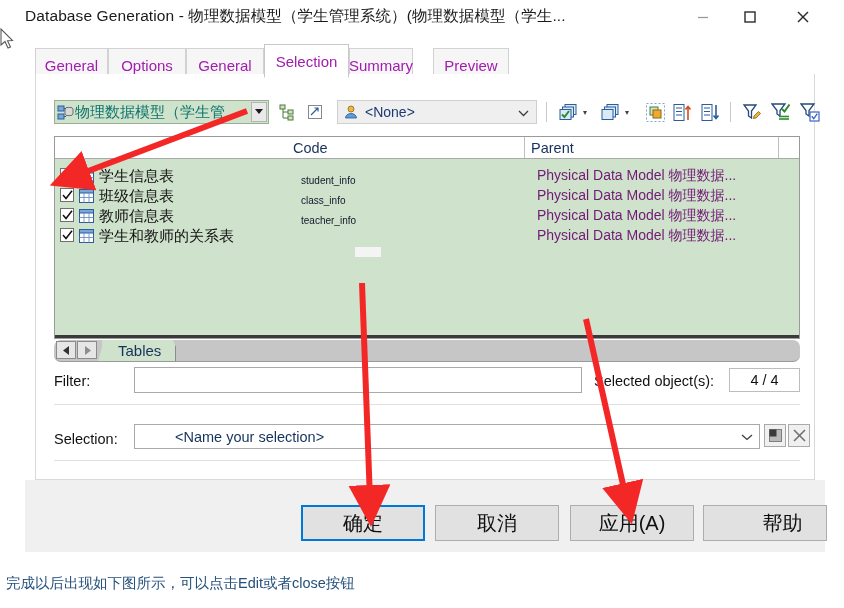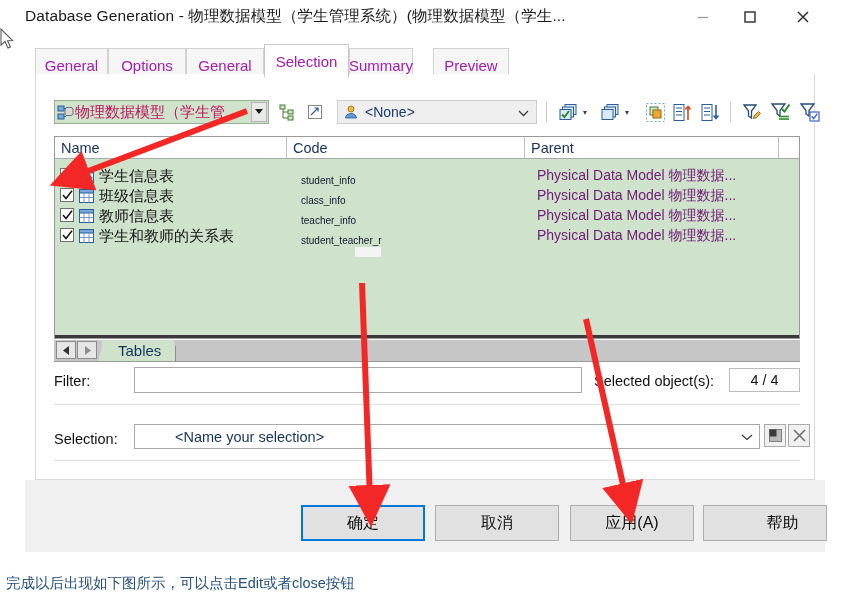--- a/index.html
+++ b/index.html
@@ -67,21 +67,21 @@
   .toolbar{
     position:absolute;left:18px;top:26px;width:746px;height:26px;
   }
   .model-combo{
     position:absolute;left:0;top:0;width:215px;height:24px;
     background:#cfe2cb;border:1px solid #9ab096;box-sizing:border-box;
     display:flex;align-items:center;
   }
   .model-combo .mc-icon{margin-left:2px;margin-right:1px;display:flex;align-items:center;}
   .model-combo .mc-text{
-    font-size:15px;color:#be185d;white-space:nowrap;overflow:hidden;
+    font-size:15px;color:#0f766e;white-space:nowrap;overflow:hidden;
     max-width:175px;
   }
   .model-combo .mc-arrow{
     position:absolute;right:1px;top:1px;width:16px;height:20px;
     background:#e9e9e9;border:1px solid #b4b4b4;box-sizing:border-box;
     display:flex;align-items:center;justify-content:center;
   }
   .tb-icon{
     position:absolute;top:1px;width:22px;height:22px;
     display:flex;align-items:center;justify-content:center;
@@ -142,21 +142,21 @@
     position:absolute;left:482px;top:0;width:260px;height:20px;
     display:flex;align-items:center;font-size:14px;color:#701a75;white-space:nowrap;
   }
   .list-bottombar{
     position:absolute;left:0;bottom:0;width:100%;height:3px;background:#3a3a3a;
   }
 
   
   .pagetabs{
     position:absolute;left:18px;top:266px;width:746px;height:22px;
-    background:#c6c6c6;border-bottom:1px solid #9a9a9a;box-sizing:border-box;
+    background:#c6c6c6;border-bottom:1px solid #9a9a9a;box-sizing:border-box;border-radius:7px;
   }
   .nav-btn{
     position:absolute;top:1px;width:20px;height:18px;
     background:#e6e6e6;border:1px solid #8b8b8b;box-sizing:border-box;
     display:flex;align-items:center;justify-content:center;
   }
   .page-tab{
     position:absolute;left:48px;top:0px;height:21px;
     background:#cfe2cb;
     display:flex;align-items:center;
@@ -194,21 +194,21 @@
   }
 
   
   .footer{
     position:absolute;left:0;top:480px;width:800px;height:72px;background:#f0f0f0;
   }
   .btn{
     position:absolute;top:25px;width:124px;height:36px;
     background:#e1e1e1;border:1px solid #adadad;box-sizing:border-box;
     display:flex;align-items:center;justify-content:center;
-    font-size:16px;color:#0f0f0f;
+    font-size:20px;color:#0f0f0f;
   }
   .btn.default{border:2px solid #0078d7;background:#e1e1e1;}
 
   
   .caption{
     position:absolute;left:6px;top:574px;
     font-size:14.5px;color:#25507b;white-space:nowrap;
   }
 
   
@@ -376,21 +376,20 @@
         <svg width="20" height="20" viewBox="0 0 20 20">
           <path d="M1 2 H14 L9 8.5 V14 L6 12 V8.5 Z" fill="#fff" stroke="#24497a" stroke-width="1.3"></path>
           <rect x="10" y="10" width="9" height="9" fill="#fff" stroke="#3b63c8" stroke-width="1.2"></rect>
           <polyline points="11.7,14.3 13.8,16.6 17.3,11.7" fill="none" stroke="#3b63c8" stroke-width="1.4"></polyline>
         </svg>
       </div>
     </div>
 
     <div class="listwrap">
       <div class="list-head">
-        <div class="lh-cell" style="left:0px;width:232px;">Name</div>
         <div class="lh-cell" style="left:232px;width:238px;">Code</div>
         <div class="lh-cell" style="left:470px;width:254px;">Parent</div>
         <div class="lh-cell" style="left:724px;width:22px;border-right:none;"></div>
       </div>
 
       <div class="row" style="top:29px;">
         <span class="cb">
           <svg width="11" height="10" viewBox="0 0 11 10">
             <polyline points="1,5 4,8.5 10,0.8" fill="none" stroke="#111" stroke-width="1.5"></polyline>
           </svg>
@@ -458,21 +457,20 @@
         <span class="tbl-icon">
           <svg width="15" height="14" viewBox="0 0 15 14">
             <rect x="0.5" y="0.5" width="14" height="13" fill="#ffffff" stroke="#2b5c9b" stroke-width="1"></rect>
             <rect x="0.5" y="0.5" width="14" height="3.5" fill="#7aa7d9" stroke="#2b5c9b" stroke-width="1"></rect>
             <line x1="5" y1="4" x2="5" y2="13.5" stroke="#6b90c4" stroke-width="0.9"></line>
             <line x1="10" y1="4" x2="10" y2="13.5" stroke="#6b90c4" stroke-width="0.9"></line>
             <line x1="0.5" y1="8.5" x2="14.5" y2="8.5" stroke="#6b90c4" stroke-width="0.9"></line>
           </svg>
         </span>
         <span class="cell-name">学生和教师的关系表</span>
-        <span class="cell-code">student_teacher_r</span>
         <span class="cell-parent">Physical Data Model 物理数据...</span>
       </div>
 
       <div style="position:absolute;left:300px;top:110px;width:26px;height:10px;background:#f4f4f4;"></div>
 
       <div class="list-bottombar"></div>
     </div>
 
     <div class="pagetabs">
       <div class="nav-btn" style="left:2px;">

